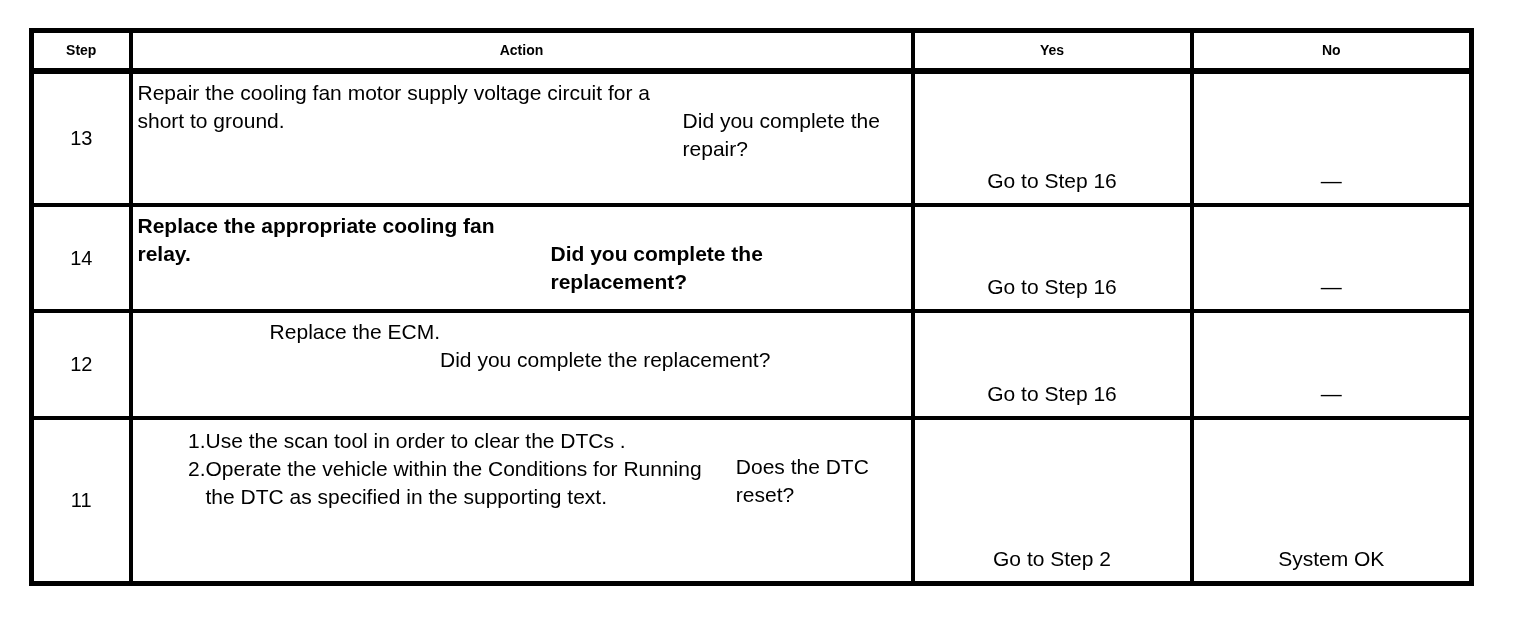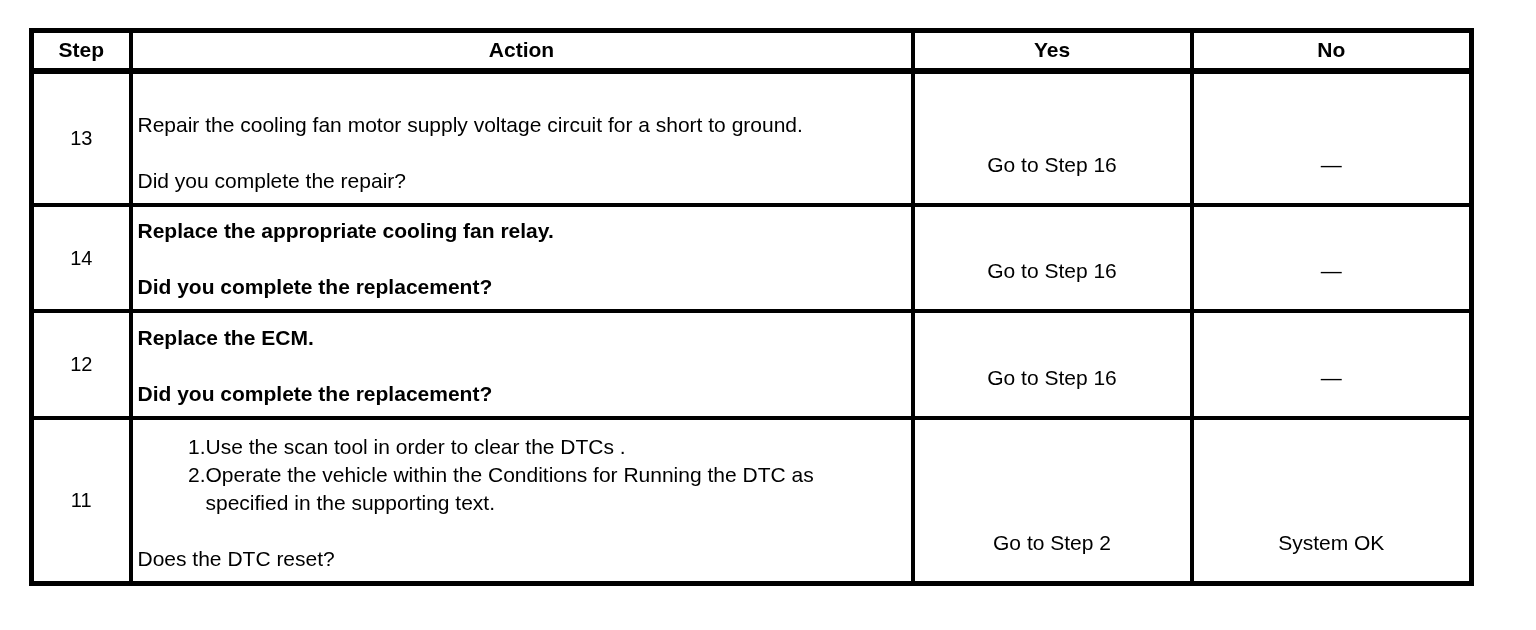--- a/index.html
+++ b/index.html
@@ -24,44 +24,43 @@
   }
   table.diag, table.diag th, table.diag td {
     border: 4px solid #000000;
   }
   table.diag { border-width: 5px; }
   th {
     font-weight: bold;
     text-align: center;
     height: 40px;
     padding: 0;
-    font-size: 21px;
+    font-size: 14px;
     border-bottom-width: 6px !important;
     vertical-align: middle;
   }
   td { padding: 0; vertical-align: top; }
   td.step {
     text-align: center;
     vertical-align: middle;
     font-size: 20px;
   }
   td.choice {
     text-align: center;
     vertical-align: bottom;
   }
-  .choice-inner { padding-bottom: 24px; }
+  .choice-inner { padding-bottom: 8px; }
   .action-inner {
     display: flex;
-    flex-direction: column;
-    justify-content: flex-end;
+    justify-content: center;
     padding: 5px 8px 8px 5px;
   }
   .h-r13 { height: 129px; }
   .h-r14 { height: 102px; font-weight: bold; }
-  .h-r15 { height: 103px; font-weight: bold; }
+  .h-r15 { height: 103px; }
   .h-r16 { height: 161px; }
   .instruction { max-width: 745px; }
   .olist { padding-top: 2px; }
   .olist-item { display: flex; align-items: flex-start; }
   .olist-num {
     flex: 0 0 68px;
     text-align: right;
   }
   .olist-text {
     max-width: 640px;

